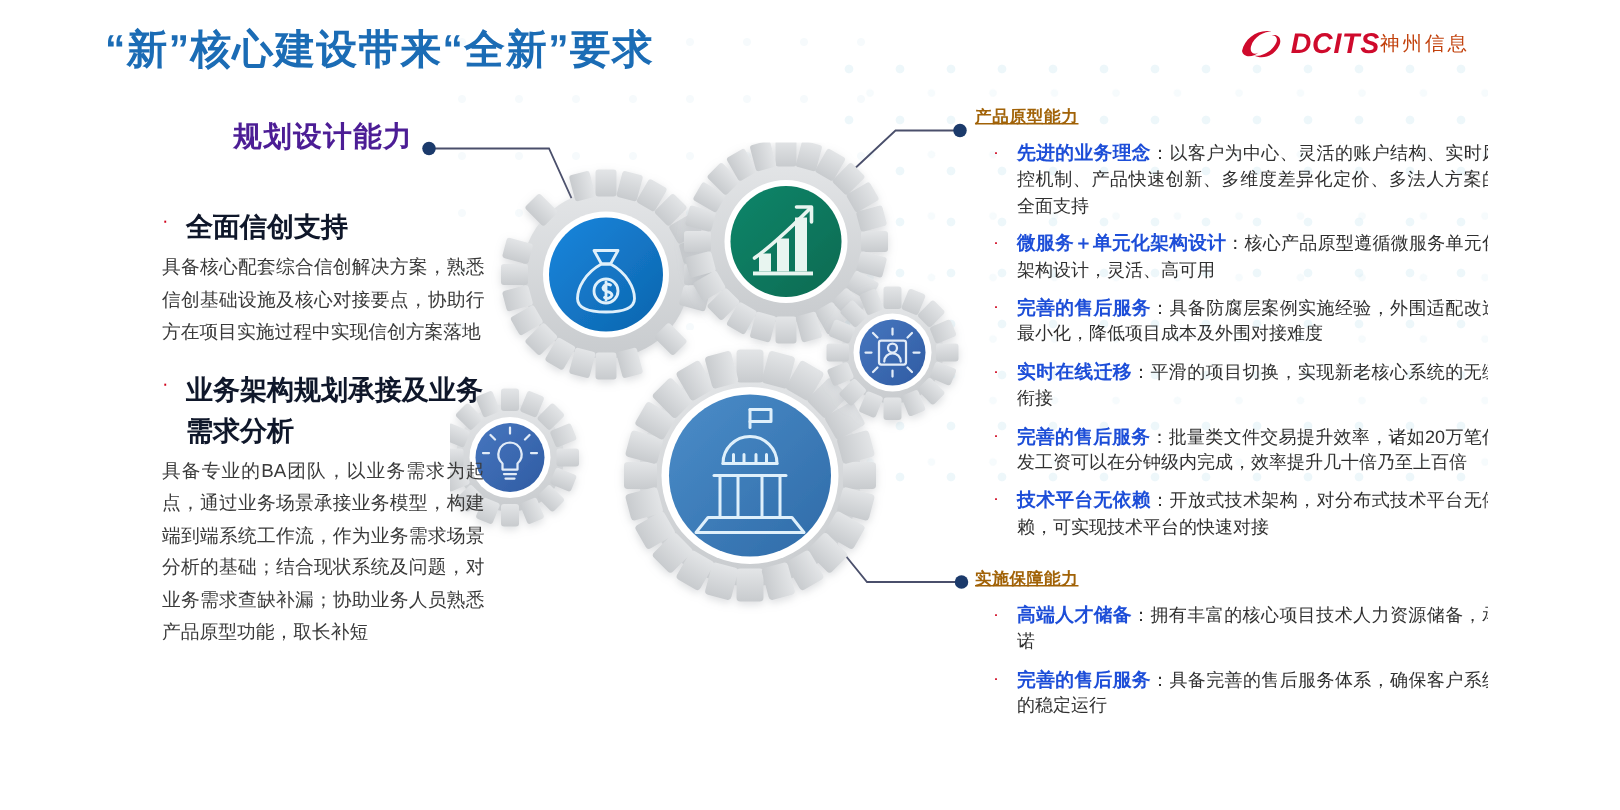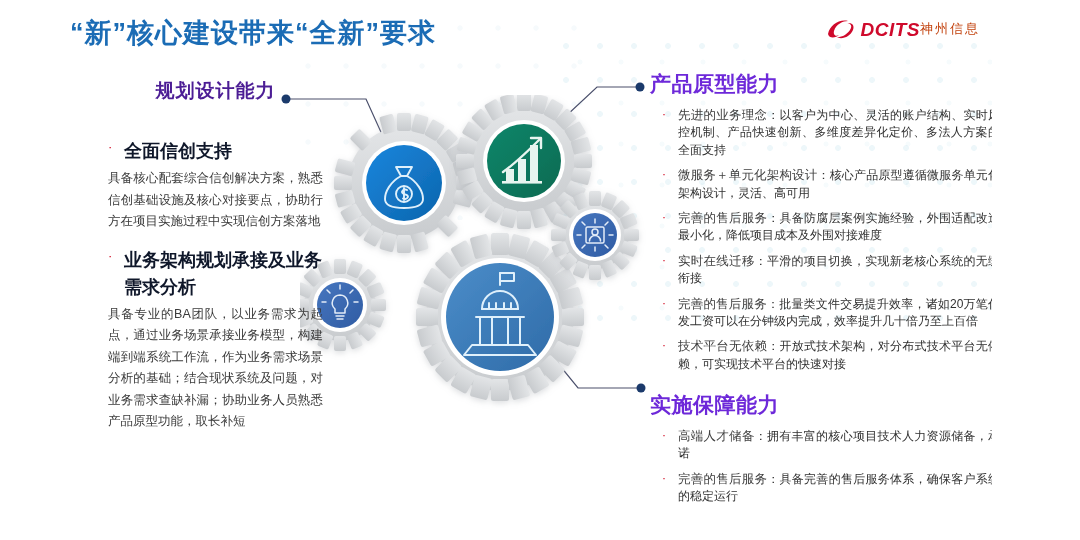--- a/index.html
+++ b/index.html
@@ -52,27 +52,27 @@
     font-size:18px;font-weight:bold;color:#0f172a;line-height:1.5;flex:1;
   }
   .para{
     font-size:12.5px;color:#3a3a3a;line-height:1.72;margin-top:3px;margin-bottom:14px;
     text-align:justify;
   }
 
   
   .right-col{position:absolute;left:650px;top:70px;width:350px;}
   .sec-head{
-    font-size:21px;font-weight:bold;color:#6d28d9;letter-spacing:.5px;margin-bottom:8px;
+    font-size:11px;font-weight:bold;color:#a16207;letter-spacing:.5px;margin-bottom:8px;text-decoration:underline;
   }
   .sec-head.second{margin-top:18px;}
   .item{display:flex;margin-bottom:7px;padding-left:12px;}
   .item-dot{color:#d0021b;font-size:12px;line-height:1.45;width:16px;flex:0 0 16px;}
   .item-body{font-size:12px;line-height:1.45;color:#303030;flex:1;text-align:justify;}
-  .item-key{font-weight:normal;color:#404040;font-size:12.5px;}
+  .item-key{font-weight:bold;color:#1d4ed8;font-size:12.5px;}
 
   
   .connector-svg{position:absolute;left:0;top:0;width:1080px;height:540px;pointer-events:none;}
 
   
   .gears{position:absolute;left:300px;top:95px;width:360px;height:340px;}
 </style>
 </head>
 <body>
 

